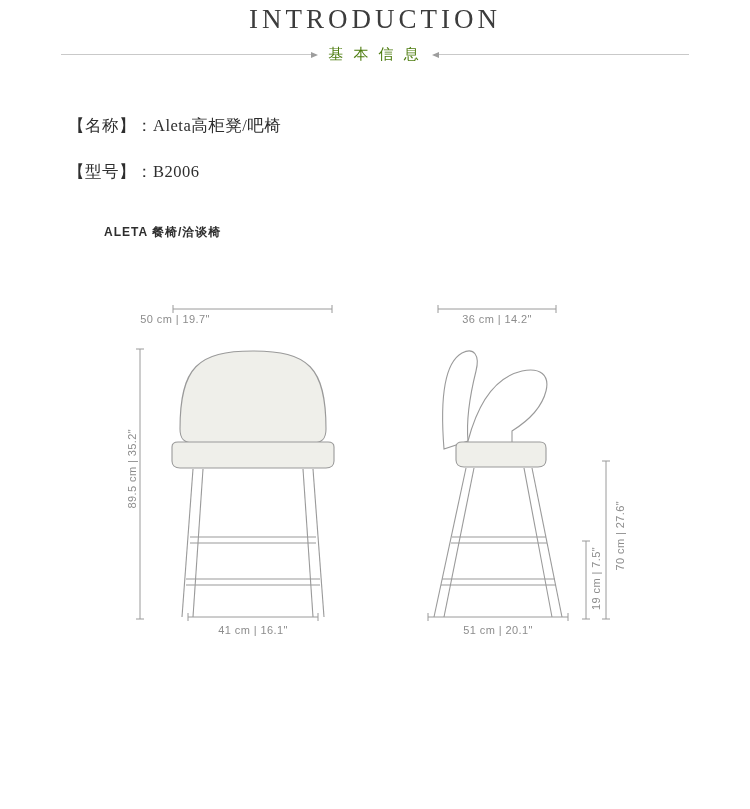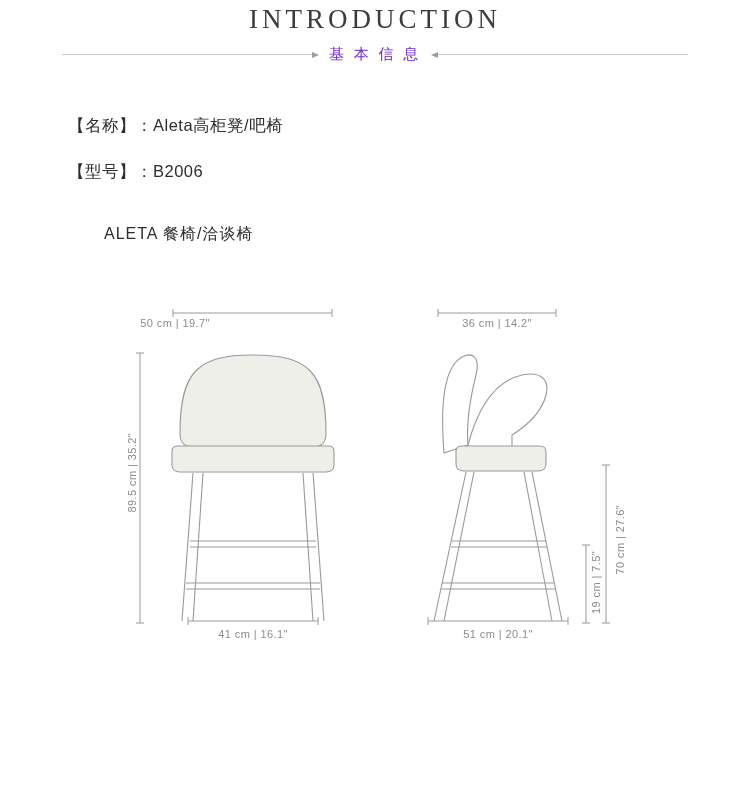--- a/index.html
+++ b/index.html
@@ -51,47 +51,48 @@
     border-left: 7px solid #9d9d9d;
     margin-right: 6px;
   }
   .arrow.left-dir {
     border-right: 7px solid #9d9d9d;
     margin-left: 6px;
   }
   .header-sub {
     font-size: 15px;
     letter-spacing: 3px;
-    color: #6d28d9;
+    color: #4d7c0f;
     padding: 0 4px;
     white-space: nowrap;
-    font-family: Liberation Serif, serif;
   }
 
   
   .specs {
     margin-top: 52px;
     padding-left: 68px;
+    font-family: Liberation Serif, serif;
   }
   .spec-row {
     font-size: 16.5px;
     color: #2e2e2e;
     margin-bottom: 26px;
     letter-spacing: 0.5px;
     line-height: 1.2;
   }
   .spec-label { }
   .spec-value { }
 
   .series-line {
     margin-top: 42px;
     padding-left: 104px;
-    font-size: 16px;
+    font-size: 12px;
     color: #2e2e2e;
     letter-spacing: 1px;
+    font-weight: bold;
   }
 
   
   .drawings {
     position: relative;
     margin-top: 38px;
     height: 360px;
   }
   .dim-text {
     font-size: 11px;

